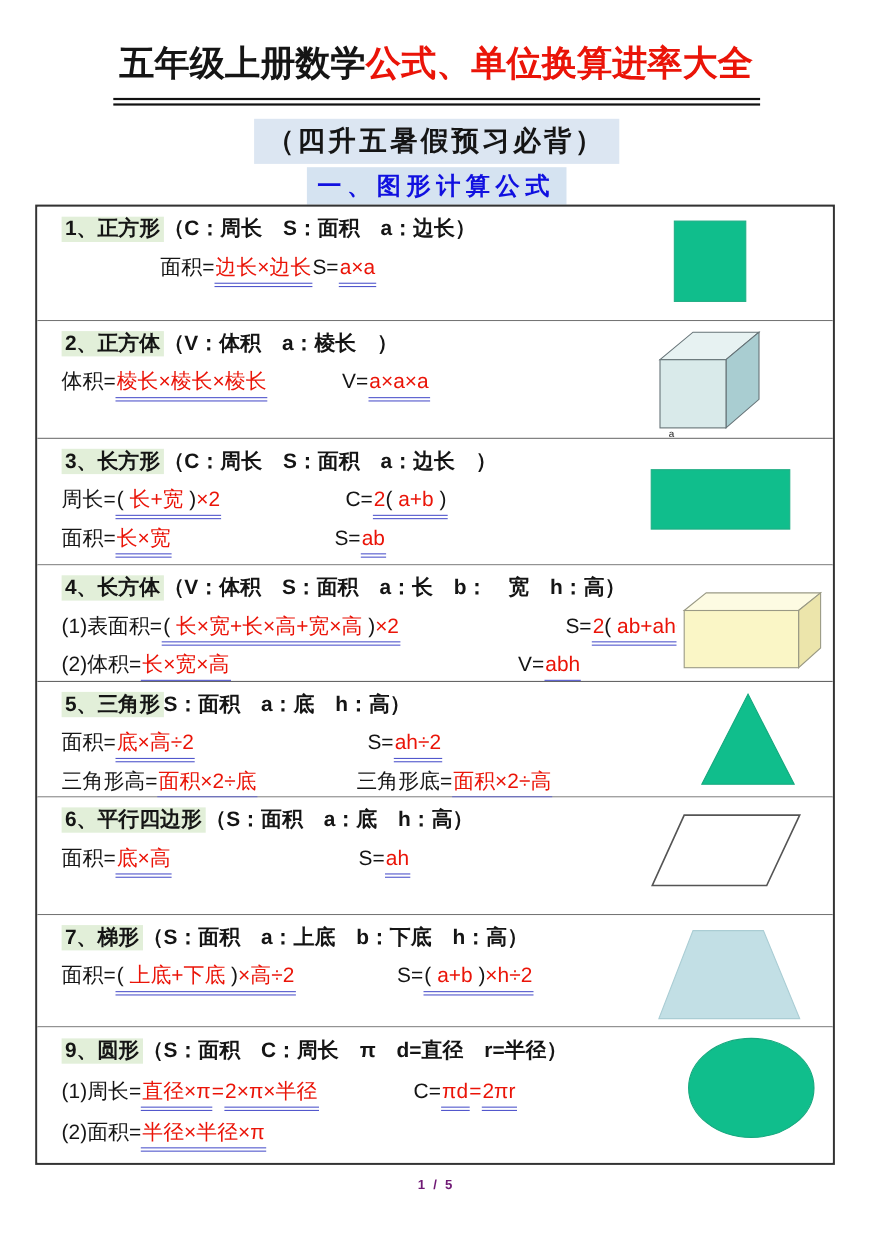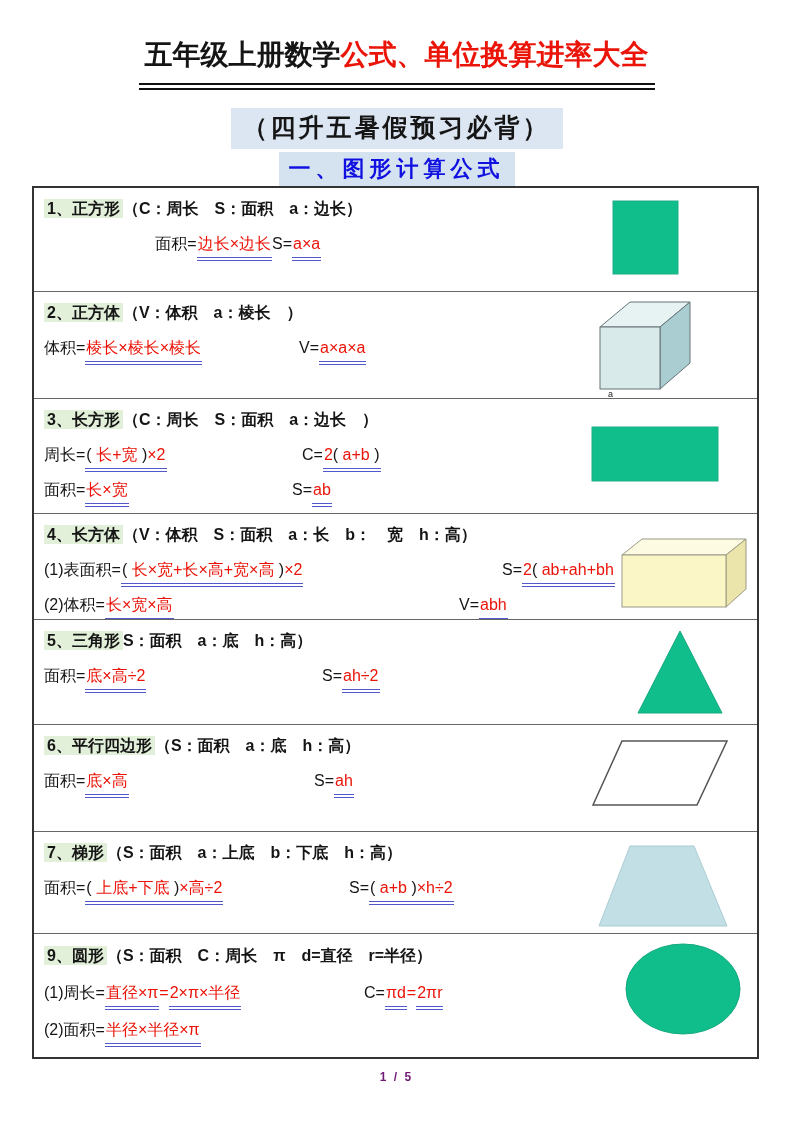--- a/index.html
+++ b/index.html
@@ -4,39 +4,39 @@
 <style>
   :root{
     --red:#ea1408; --blue:#1010e0; --uline:#5257cc;
     --hl-green:#e2efd9; --hl-blue:#dce6f2; --ink:#151515;
   }
   html,body{margin:0;padding:0;background:#ffffff;}
   body{width:793px;height:1122px;font-family:"Liberation Sans","DejaVu Sans",sans-serif;color:var(--ink);}
   .page{position:relative;width:793px;height:1122px;overflow:hidden;background:#fff;}
 
   .title{position:absolute;top:36px;left:0;right:0;text-align:center;}
-  .title-inner{display:inline-block;font-size:28px;font-weight:bold;letter-spacing:0px;
+  .title-inner{display:inline-block;font-size:32px;font-weight:bold;letter-spacing:0px;
     border-bottom:7px double #111;padding:0 6px 9px 6px;white-space:nowrap;}
   .title-red{color:var(--red);}
 
   .subtitle{position:absolute;top:108px;left:0;right:0;text-align:center;}
   .subtitle-inner{display:inline-block;background:var(--hl-blue);font-size:25px;font-weight:bold;
     letter-spacing:3px;padding:3px 12px 5px 12px;white-space:nowrap;}
 
   .section{position:absolute;top:152px;left:0;right:0;text-align:center;}
   .section-inner{display:inline-block;background:#d5e3f1;color:var(--blue);font-size:22px;
     font-weight:bold;letter-spacing:5px;padding:2px 10px 4px 10px;white-space:nowrap;}
 
   .table{position:absolute;left:32px;top:186px;width:723px;border:2px solid #333;background:#fff;}
   .row{position:relative;box-sizing:border-box;border-bottom:1px solid #666;padding:3px 0 0 10px;background:#fff;}
   .row:last-child{border-bottom:none;}
   .row-1{height:104px;} .row-2{height:107px;} .row-3{height:115px;} .row-4{height:106px;}
   .row-5{height:105px;} .row-6{height:107px;} .row-7{height:102px;} .row-8{height:123px;}
 
-  .fline{line-height:35px;height:35px;font-size:16px;white-space:nowrap;}
+  .fline{line-height:35px;height:35px;font-size:19px;white-space:nowrap;margin-left:12px;}
   .fline.hdr{font-weight:bold;}
   .row-8 .fline{line-height:37px;height:37px;}
   .cell{display:inline-block;}
   .grp{display:inline-block;}
   .grp.u{border-bottom:4px double var(--uline);padding:0 1px 1px 1px;line-height:24px;}
   .k{color:var(--ink);}
   .r{color:var(--red);}
   .hl{background:var(--hl-green);padding:1px 3px;}
 
   .shape{position:absolute;z-index:2;line-height:0;}
@@ -111,20 +111,21 @@
           <svg width="130" height="72" viewBox="0 0 130 72">
         <polygon points="2,18 22,2 126,2 106,18" fill="#fdfbe2" stroke="#9a9a85" stroke-width="1"></polygon>
         <polygon points="106,18 126,2 126,52 106,70" fill="#ece5ab" stroke="#9a9a85" stroke-width="1"></polygon>
         <rect x="2" y="18" width="104" height="52" fill="#faf6c6" stroke="#9a9a85" stroke-width="1"></rect>
           </svg>
         </div>
       </div>
       <div class="row row-5">
         <div class="fline hdr"><span class="cell"><span class="grp"><span class="k hl">5、三角形</span></span><span class="grp"><span class="k"> S：面积　a：底　h：高）</span></span></span></div>
         <div class="fline"><span class="cell" style="min-width: 278px;"><span class="grp"><span class="k">面积=</span></span><span class="grp u"><span class="r">底×高÷2</span></span></span><span class="cell"><span class="grp"><span class="k">S=</span></span><span class="grp u"><span class="r">ah÷2</span></span></span></div>
+        <div class="fline"><span class="cell" style="min-width: 268px;"><span class="grp"><span class="k">三角形高=</span></span><span class="grp u"><span class="r">面积×2÷底</span></span></span><span class="cell"><span class="grp"><span class="k">三角形底=</span></span><span class="grp u"><span class="r">面积×2÷高</span></span></span></div>
         <div class="shape shape-triangle">
           <svg width="88" height="86" viewBox="0 0 88 86">
             <polygon points="44,2 86,84 2,84" fill="#10be8c" stroke="#15a87e" stroke-width="1"></polygon>
           </svg>
         </div>
       </div>
       <div class="row row-6">
         <div class="fline hdr"><span class="cell"><span class="grp"><span class="k hl">6、平行四边形</span></span><span class="grp"><span class="k">（S：面积　a：底　h：高）</span></span></span></div>
         <div class="fline"><span class="cell" style="min-width: 270px;"><span class="grp"><span class="k">面积=</span></span><span class="grp u"><span class="r">底×高</span></span></span><span class="cell"><span class="grp"><span class="k">S=</span></span><span class="grp u"><span class="r">ah</span></span></span></div>
         <div class="shape shape-parallelogram">

